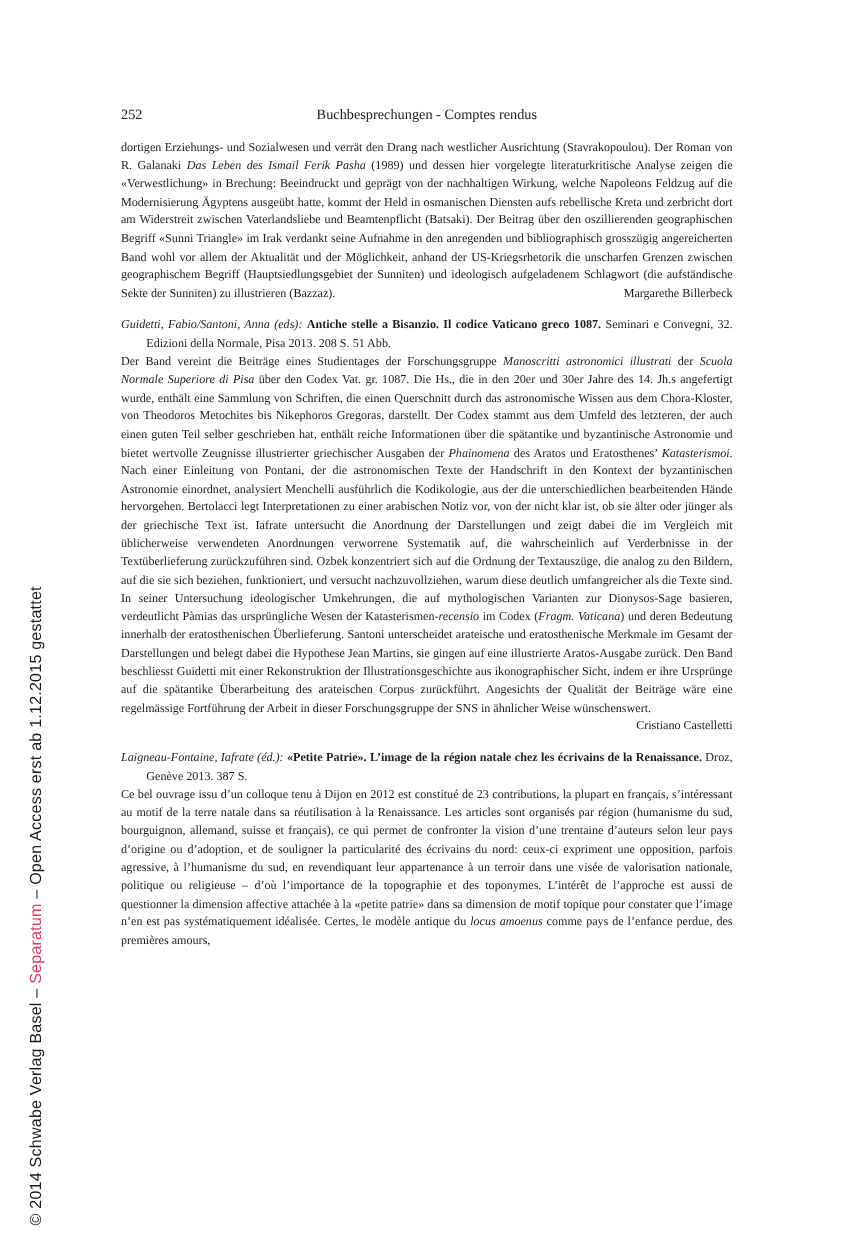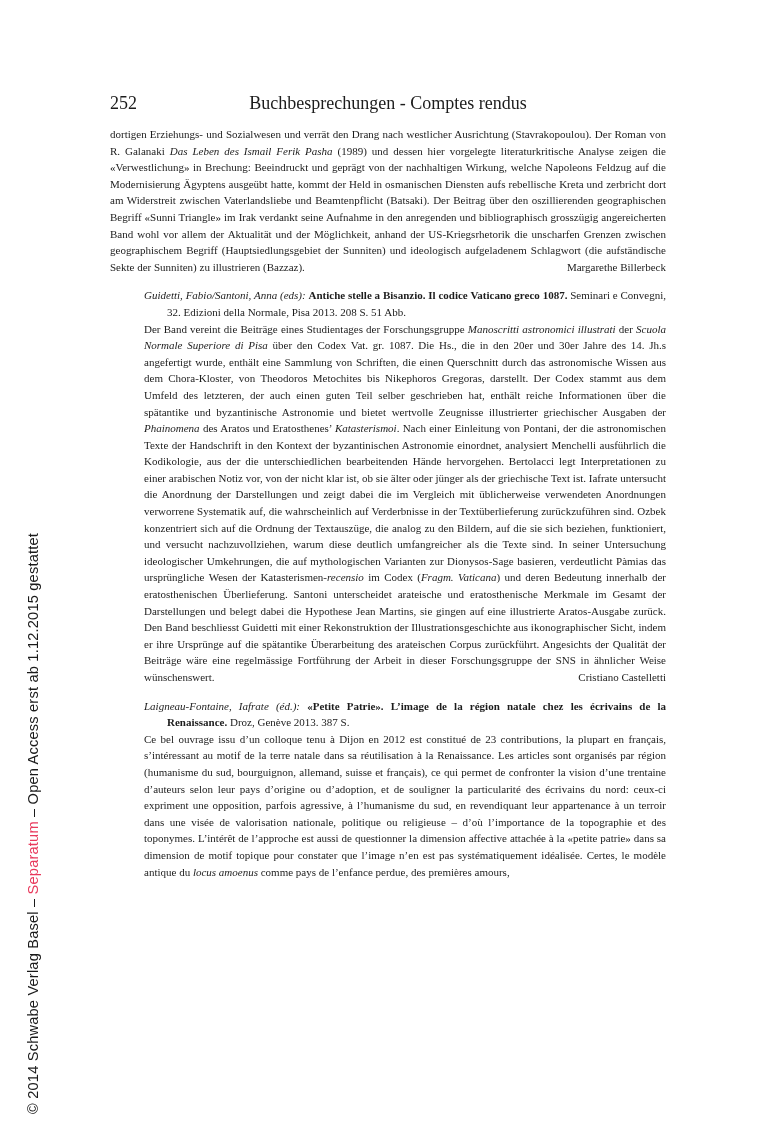--- a/index.html
+++ b/index.html
@@ -27,28 +27,28 @@
     color: #1a1a1a;
   }
   .content {
     position: absolute;
     left: 110px;
     top: 81px;
     width: 556px;
   }
   .pagehead {
     position: relative;
-    font-size: 18px;
+    font-size: 13px;
     line-height: 17px;
     margin-bottom: 14px;
   }
   .pagenum { position: absolute; left: 0; top: 0; }
   .runtitle { display: block; text-align: center; margin-top: 14px; }
   .review { margin: 0; }
-  .review + .review { margin-top: 12px; margin-left: 34px; }
+  .review + .review { margin-top: 12px; }
   .review p {
     margin: 0;
     font-size: 11px;
     line-height: 16.6px;
     text-align: justify;
     color: #1c1c1c;
   }
   
   .bib { padding-left: 23px; text-indent: -23px; }
   .i { font-style: italic; }

